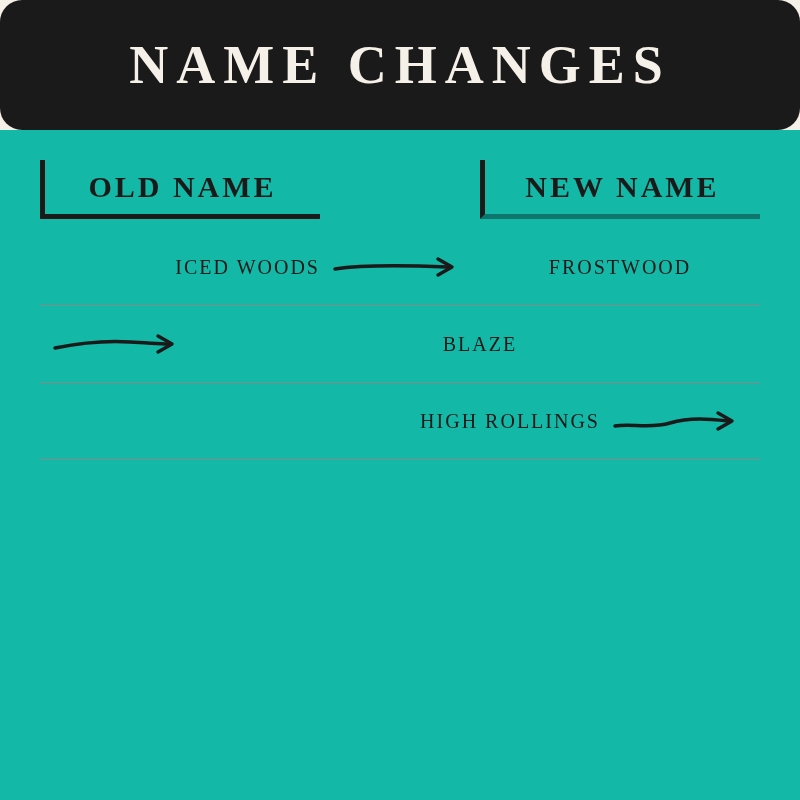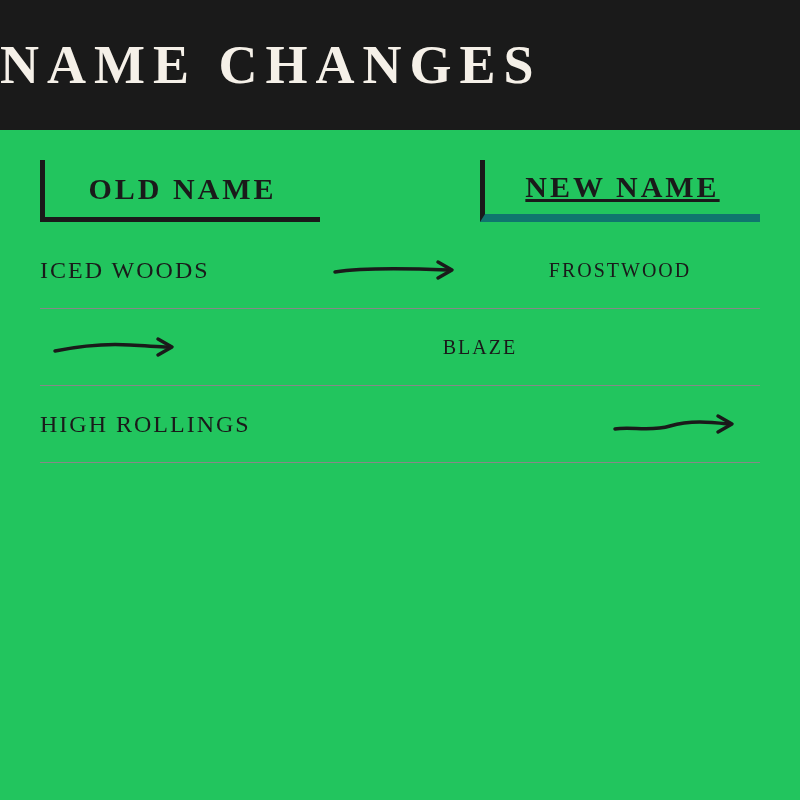--- a/index.html
+++ b/index.html
@@ -11,34 +11,35 @@
       font-family: 'Georgia', serif;
       background: #f5f0e8;
     }
 
     .header {
       background: #1a1a1a;
       width: 100%;
       height: 130px;
       display: flex;
       align-items: center;
-      justify-content: flex-start;
+      justify-content: center;
+      border-radius: 22px;
     }
 
     .header-title {
       color: #f5f0e8;
       font-family: 'Georgia', 'Times New Roman', serif;
       font-size: 54px;
       font-weight: bold;
       letter-spacing: 8px;
       text-transform: uppercase;
     }
 
     .content {
-      background: #22c55e;
+      background: #14b8a6;
       width: 100%;
       height: 670px;
       padding: 30px 40px 3px 40px;
     }
 
     .columns-header {
       display: flex;
       width: 100%;
       margin-bottom: 10px;
     }
@@ -58,22 +59,21 @@
       padding: 10px 20px;
     }
 
     .col-header-old {
       border-left: 5px solid #1a1a1a;
       border-bottom: 5px solid #1a1a1a;
     }
 
     .col-header-new {
       border-left: 5px solid #1a1a1a;
-      border-bottom: 8px solid #0f766e;
-      text-decoration: underline;
+      border-bottom: 5px solid #0f766e;
     }
 
     .col-spacer {
       width: 160px;
     }
 
     .rows-container {
       width: 100%;
       margin-top: 10px;
     }
@@ -82,23 +82,23 @@
       display: flex;
       align-items: center;
       width: 100%;
       padding: 18px 0;
       border-bottom: 1.5px solid #888;
       position: relative;
     }
 
     .old-name {
       flex: 1;
-      text-align: left;
+      text-align: right;
       font-family: 'Georgia', serif;
-      font-size: 24px;
+      font-size: 20px;
       letter-spacing: 2px;
       text-transform: uppercase;
       color: #1a1a1a;
       font-weight: 500;
     }
 
     .new-name {
       flex: 1;
       text-align: center;
       font-family: 'Georgia', serif;

